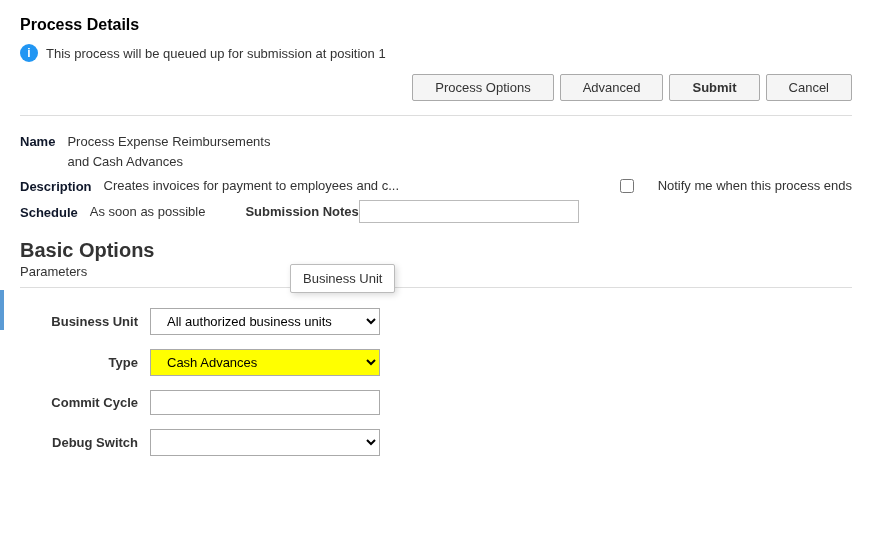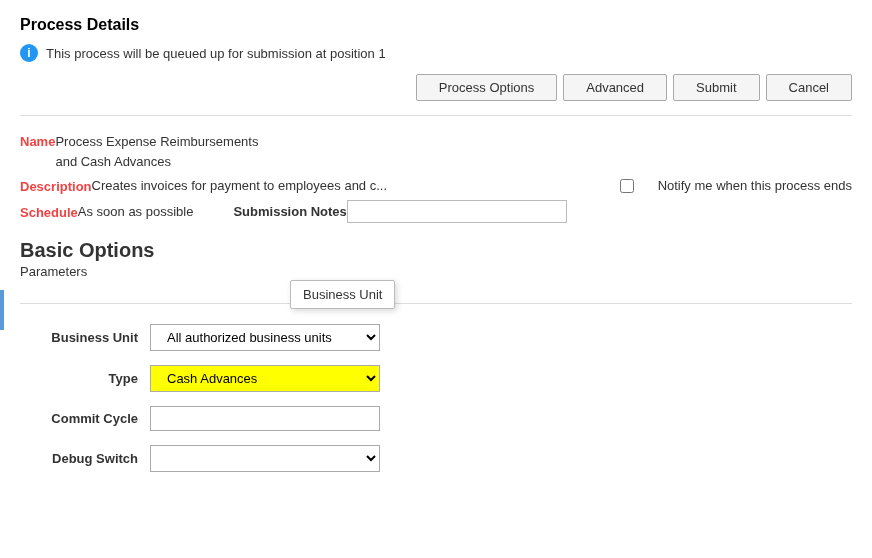--- a/index.html
+++ b/index.html
@@ -60,30 +60,30 @@
       padding: 5px 22px;
       border: 1px solid #aaa;
       background: #f5f5f5;
       cursor: pointer;
       font-size: 13px;
       border-radius: 2px;
       color: #333;
     }
 
     .btn-submit {
-      font-weight: normal;
+      font-weight: bold;
     }
 
     .detail-label {
       font-weight: bold;
       text-align: right;
-      padding-right: 0;
+      padding-right: 12px;
       padding-top: 2px;
       font-size: 13px;
-      color: #ef4444;
+      color: #0f172a;
     }
 
     .right-section {
       display: flex;
       align-items: center;
       gap: 24px;
       margin-left: 40px;
     }
 
     .submission-label {
@@ -101,21 +101,21 @@
     .section-title {
       font-size: 20px;
       font-weight: bold;
       margin-bottom: 2px;
       margin-top: 4px;
     }
 
     .parameters-label {
       font-size: 13px;
       color: #333;
-      margin-bottom: 24px;
+      margin-bottom: 8px;
     }
 
     .divider {
       border: none;
       border-top: 1px solid #ddd;
       margin-bottom: 20px;
     }
 
     .form-fields {
       display: flex;

